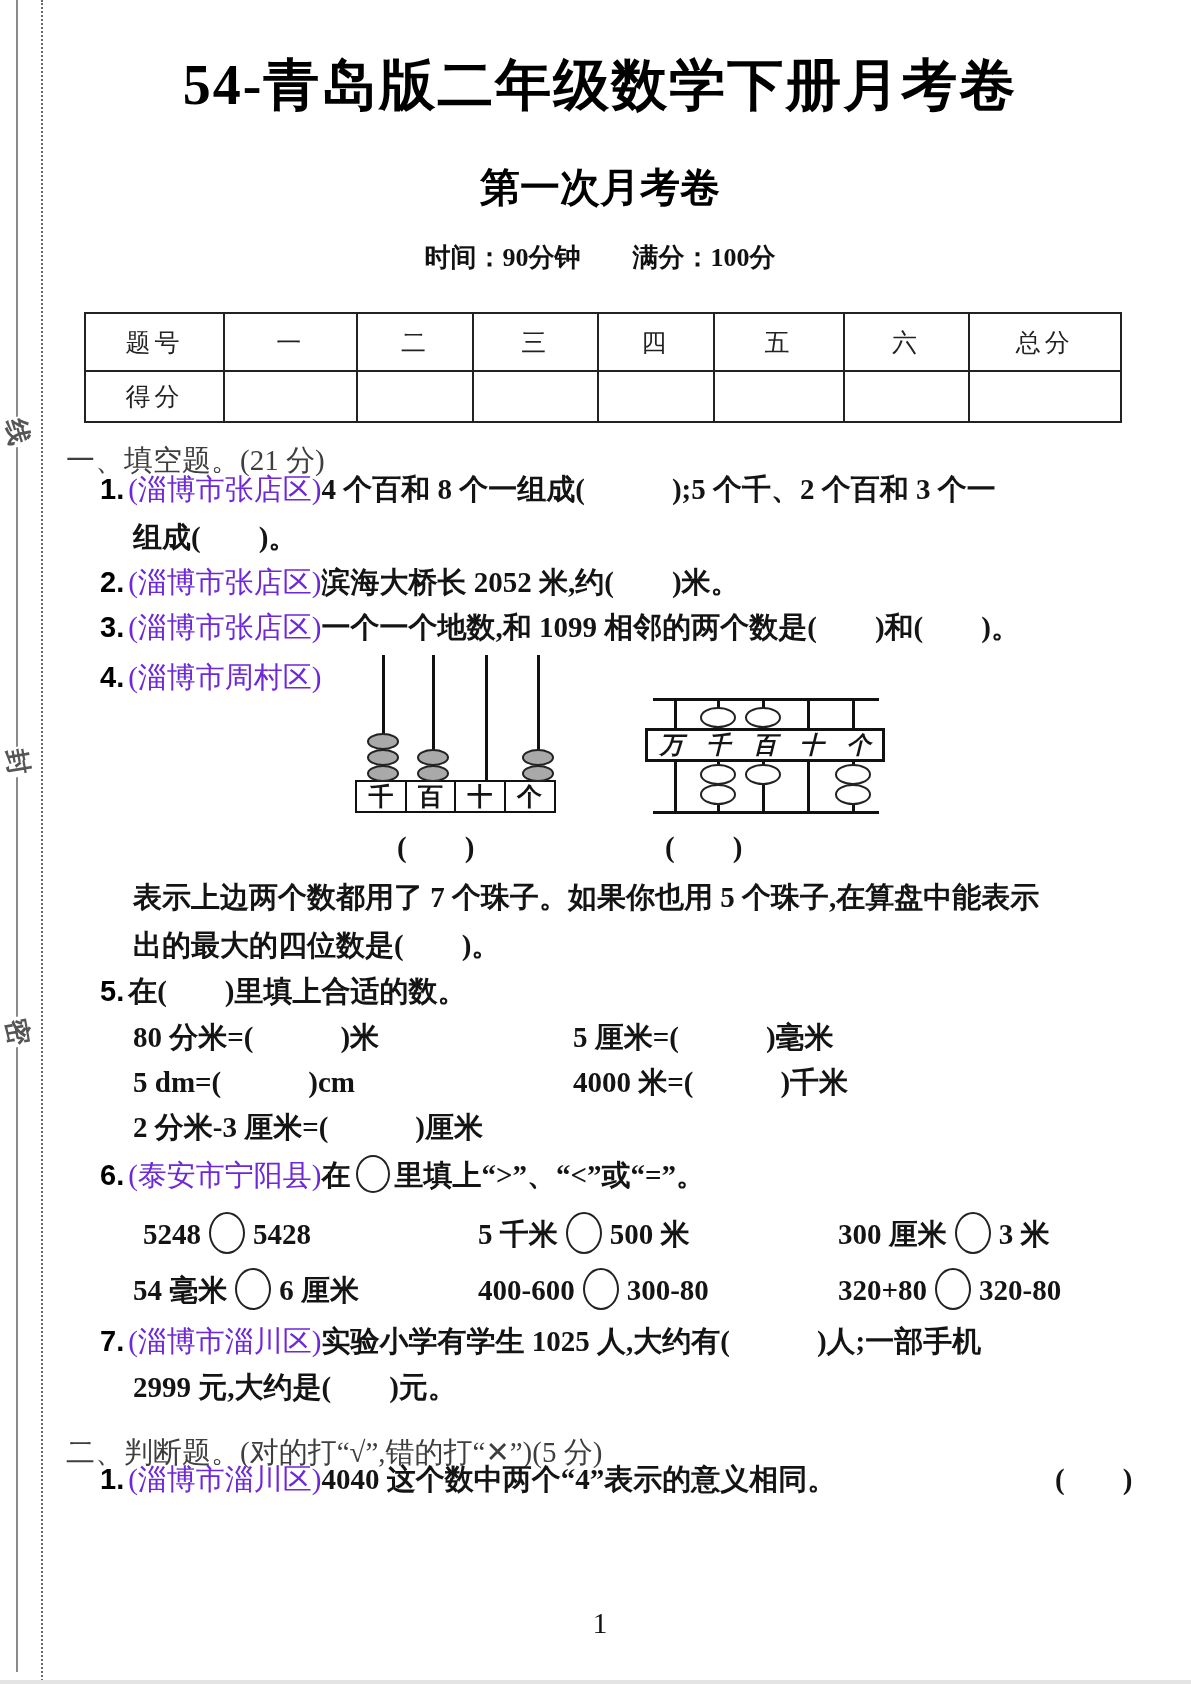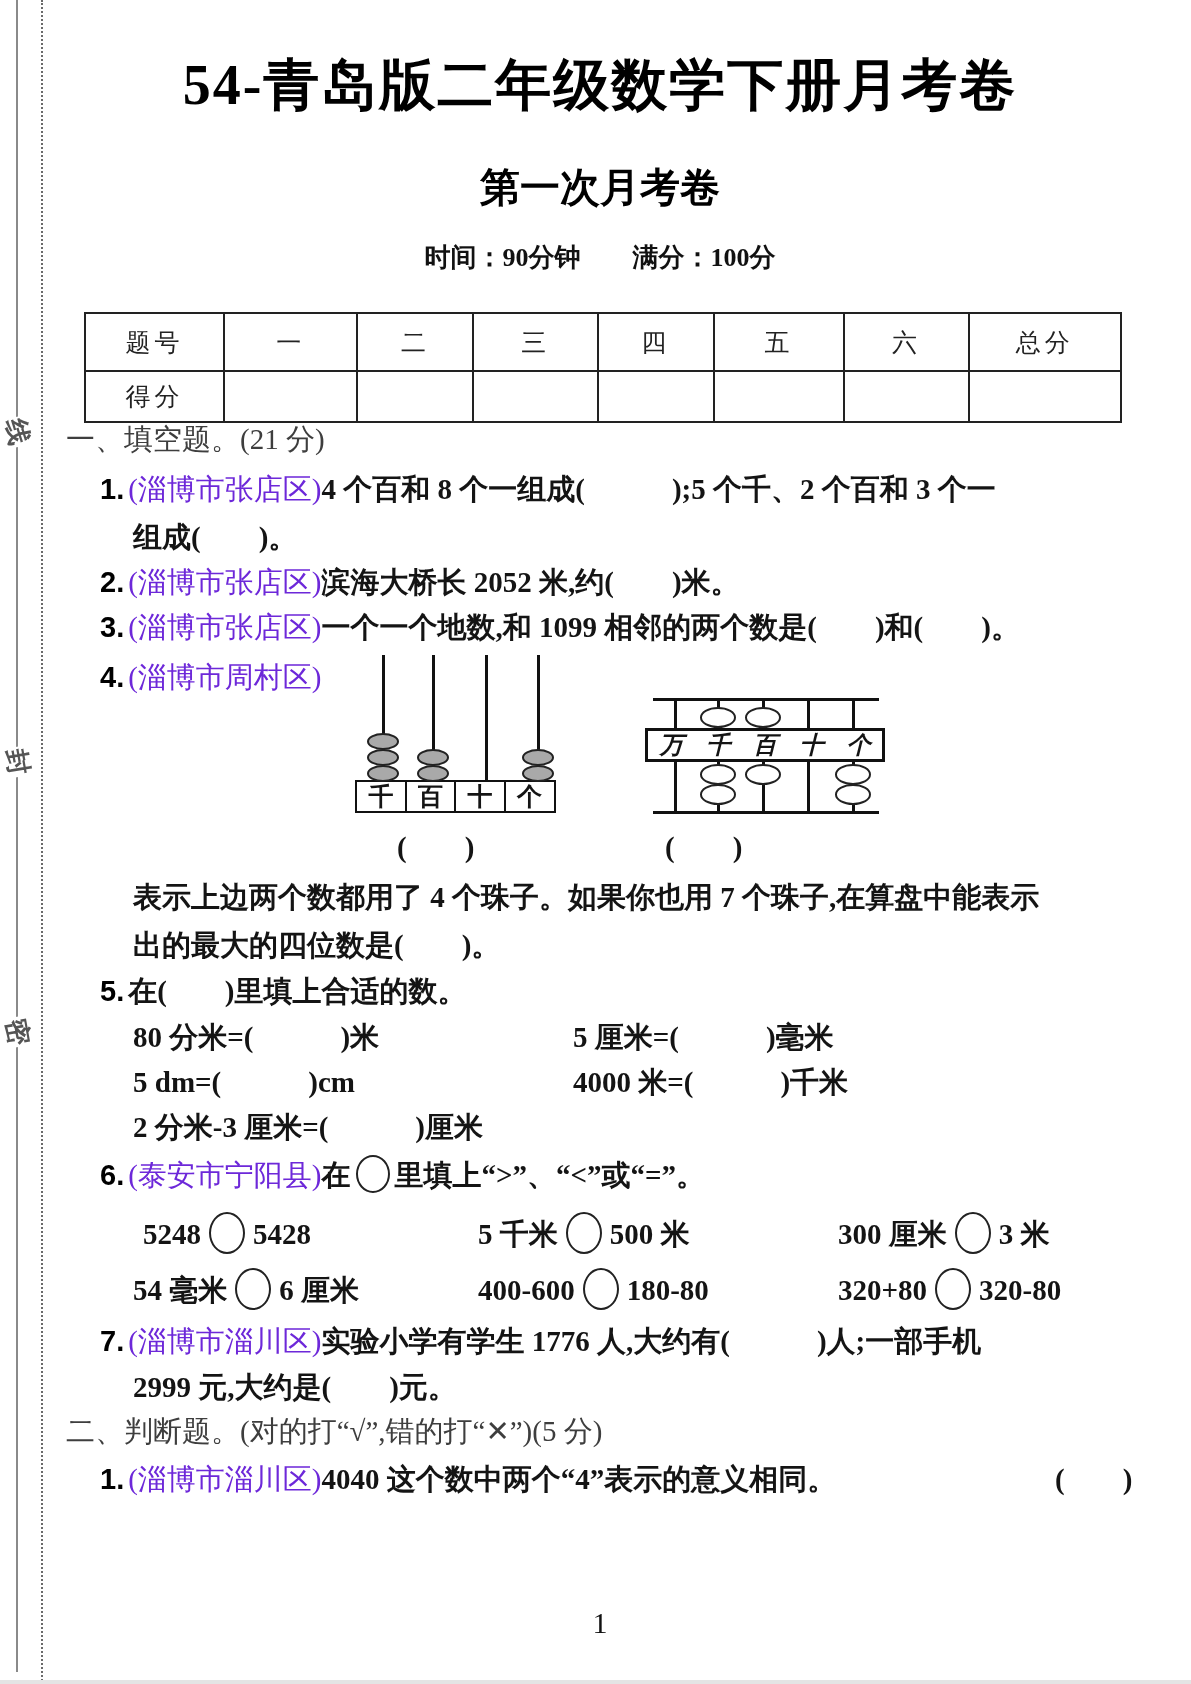--- a/index.html
+++ b/index.html
@@ -28,21 +28,21 @@
 
   
   .score-table{position:absolute;left:84px;top:312px;width:1038px;border-collapse:collapse;table-layout:fixed;}
   .score-table td{border:2px solid #222;text-align:center;font-size:25px;color:#222;
     letter-spacing:4px;padding:0;}
   .score-table tr.r1 td{height:56px;}
   .score-table tr.r2 td{height:49px;border-radius:15px;}
 
   
   .line{position:absolute;font-size:29px;font-weight:700;color:#141414;white-space:nowrap;}
-  .sec-head{position:absolute;font-size:29px;font-weight:400;color:#3e3e3e;white-space:nowrap;}
+  .sec-head{position:absolute;font-size:29px;font-weight:400;color:#3e3e3e;white-space:nowrap;margin-top:21px;}
   .qno{font-family:"Liberation Sans","DejaVu Sans",sans-serif;font-weight:700;color:#000;margin-right:4px;}
   .region{font-weight:400;color:#6d28d9;}
   .blank-paren{font-weight:700;}
 
   
   .cmp-circle{display:inline-block;width:32px;height:38px;border:2.5px solid #222;border-radius:50%;
     vertical-align:-10px;margin:0 8px;background:#fff;}
   .cmp-circle.small{width:30px;height:34px;vertical-align:-8px;margin:0 5px;}
 
   
@@ -180,21 +180,21 @@
     <div class="a2cell">千</div>
     <div class="a2cell">百</div>
     <div class="a2cell">十</div>
     <div class="a2cell">个</div>
   </div>
 </div>
 
 <div class="line blank-paren" style="left:397px;top:828px">(　　)</div>
 <div class="line blank-paren" style="left:665px;top:828px">(　　)</div>
 
-<div class="line" style="left:133px;top:878px">表示上边两个数都用了 4 个珠子。如果你也用 7 个珠子,在算盘中能表示</div>
+<div class="line" style="left:133px;top:878px">表示上边两个数都用了 7 个珠子。如果你也用 5 个珠子,在算盘中能表示</div>
 <div class="line" style="left:133px;top:926px">出的最大的四位数是(　　)。</div>
 
 <div class="line" style="left:100px;top:972px">
   <span class="qno">5.</span><span>在(　　)里填上合适的数。</span>
 </div>
 <div class="line" style="left:133px;top:1018px">80 分米=(　　　)米</div>
 <div class="line" style="left:573px;top:1018px">5 厘米=(　　　)毫米</div>
 <div class="line" style="left:133px;top:1063px">5 dm=(　　　)cm</div>
 <div class="line" style="left:573px;top:1063px">4000 米=(　　　)千米</div>
 <div class="line" style="left:133px;top:1108px">2 分米-3 厘米=(　　　)厘米</div>
@@ -204,26 +204,26 @@
 </div>
 
 <div class="line" style="left:133px;top:1212px">
   <span style="position:absolute;left:10px"><span>5248</span><span class="cmp-circle"></span><span>5428</span></span>
   <span style="position:absolute;left:345px"><span>5 千米</span><span class="cmp-circle"></span><span>500 米</span></span>
   <span style="position:absolute;left:705px"><span>300 厘米</span><span class="cmp-circle"></span><span>3 米</span></span>
 </div>
 
 <div class="line" style="left:133px;top:1268px">
   <span style="position:absolute;left:0"><span>54 毫米</span><span class="cmp-circle"></span><span>6 厘米</span></span>
-  <span style="position:absolute;left:345px"><span>400-600</span><span class="cmp-circle"></span><span>180-80</span></span>
+  <span style="position:absolute;left:345px"><span>400-600</span><span class="cmp-circle"></span><span>300-80</span></span>
   <span style="position:absolute;left:705px"><span>320+80</span><span class="cmp-circle"></span><span>320-80</span></span>
 </div>
 
 <div class="line" style="left:100px;top:1322px">
-  <span class="qno">7.</span><span class="region">(淄博市淄川区)</span><span>实验小学有学生 1776 人,大约有(　　　)人;一部手机</span>
+  <span class="qno">7.</span><span class="region">(淄博市淄川区)</span><span>实验小学有学生 1025 人,大约有(　　　)人;一部手机</span>
 </div>
 <div class="line" style="left:133px;top:1368px">2999 元,大约是(　　)元。</div>
 
 <div class="sec-head" style="left:66px;top:1412px">二、判断题。(对的打“√”,错的打“✕”)(5 分)</div>
 
 <div class="line" style="left:100px;top:1460px;width:1040px">
   <span class="qno">1.</span><span class="region">(淄博市淄川区)</span><span>4040 这个数中两个“4”表示的意义相同。</span>
   <span style="position:absolute;left:955px" class="blank-paren">(　　)</span>
 </div>
 

